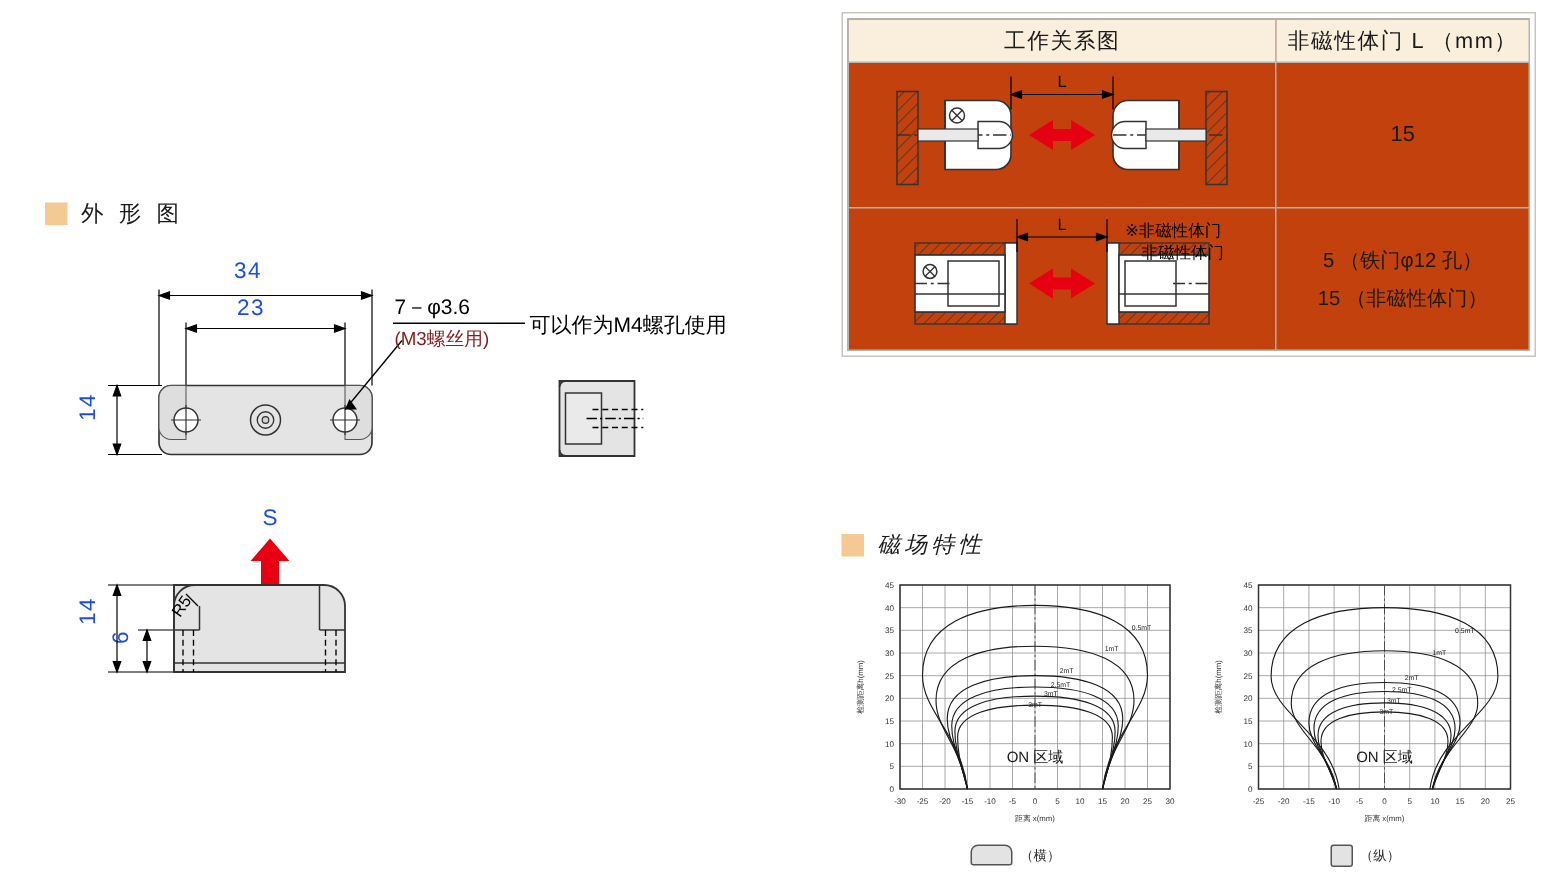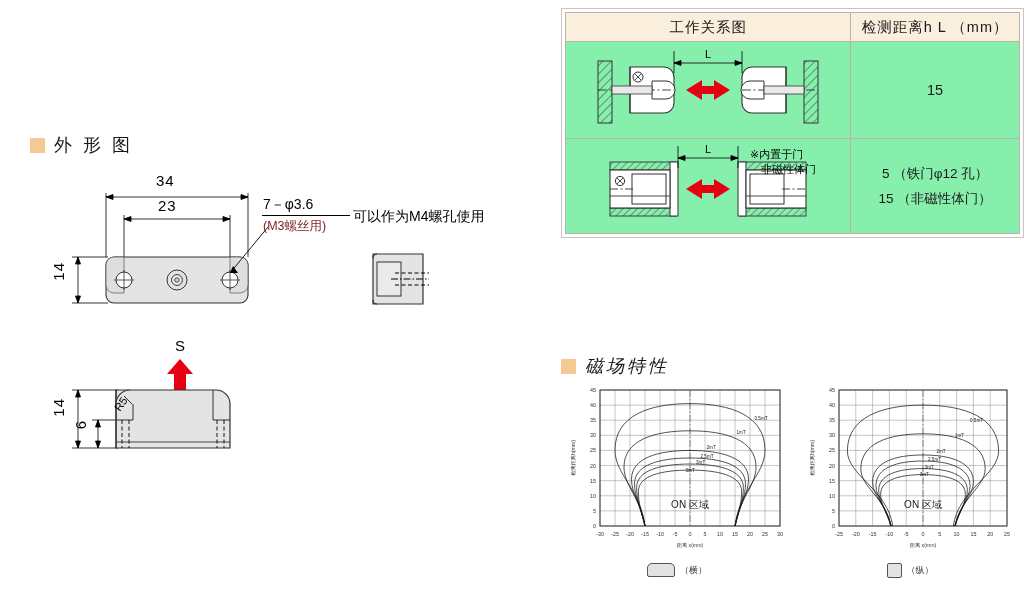--- a/index.html
+++ b/index.html
@@ -7,30 +7,30 @@
   body{
     width:1027px;height:592px;position:relative;overflow:hidden;
     font-family:"Liberation Sans","DejaVu Sans",sans-serif;
     color:#1a1a1a;
   }
   .abs{position:absolute;}
 
   
   .section-head{display:flex;align-items:center;gap:9px;}
   .sq{width:15px;height:15px;background:#f5c994;display:inline-block;}
-  .section-title{font-size:18px;letter-spacing:3px;color:#1a1a1a;white-space:nowrap;}
+  .section-title{font-size:15px;letter-spacing:3px;color:#1a1a1a;white-space:nowrap;}
 
   
-  .dim{font-size:15px;letter-spacing:1px;color:#000000;white-space:nowrap;}
+  .dim{font-size:15px;letter-spacing:1px;color:#1d4ed8;white-space:nowrap;}
   .note{font-size:14px;white-space:nowrap;color:#000;}
   .note-sm{font-size:12.5px;white-space:nowrap;color:#7f1d1d;}
   .vert{writing-mode:vertical-rl;transform:rotate(180deg);}
 
   
-  table.rel{border-collapse:collapse;table-layout:fixed;background:#86efac;}
+  table.rel{border-collapse:collapse;table-layout:fixed;background:#c2410c;}
   table.rel th,table.rel td{border:1px solid #b9b4ae;text-align:center;vertical-align:middle;}
   table.rel th{background:#faeedd;font-weight:normal;font-size:14.5px;letter-spacing:1px;height:26px;}
   table.rel td{font-size:14px;}
   .tbl-wrap{border:1px solid #c9c4bd;padding:3px;background:#fff;}
   .val-big{font-size:14.5px;}
   .val-line{margin:7px 0;font-size:13.5px;white-space:nowrap;}
   .star-note{font-size:11px;line-height:1.35;text-align:left;color:#000;}
   .legend-row{display:flex;align-items:center;justify-content:center;gap:5px;margin-top:3px;}
   .legend-label{font-size:9px;color:#333;}
   .cap-h{width:26px;height:12px;background:#e3e3e3;border:1px solid #555;
@@ -154,21 +154,21 @@
 
   <text x="62" y="30" font-size="11" fill="#000" transform="rotate(-55 62 30)">R5</text>
   <line x1="66" y1="14" x2="74" y2="22" stroke="#000" stroke-width="0.8"></line>
 </svg>
 
 <div class="abs tbl-wrap" style="left:561px;top:8px;width:455px;">
   <table class="rel" style="width:100%;">
     <thead>
       <tr>
         <th style="width:63%;">工作关系图</th>
-        <th style="width:37%;">检测距离h L （mm）</th>
+        <th style="width:37%;">非磁性体门 L （mm）</th>
       </tr>
     </thead>
     <tbody>
 
       <tr>
         <td style="height:94px;">
           <svg width="268" height="86" viewBox="0 0 268 86" style="margin:0 auto;">
             <defs>
               <pattern id="hatchA" width="6" height="6" patternUnits="userSpaceOnUse" patternTransform="rotate(45)">
                 <line x1="0" y1="0" x2="0" y2="6" stroke="#333" stroke-width="1"></line>
@@ -248,21 +248,21 @@
             <g stroke="#000" stroke-width="0.8" fill="none">
               <line x1="104" y1="2" x2="104" y2="24"></line>
               <line x1="164" y1="2" x2="164" y2="24"></line>
               <line x1="104" y1="14" x2="164" y2="14"></line>
               <polygon points="104,14 111,11.5 111,16.5" fill="#000"></polygon>
               <polygon points="164,14 157,11.5 157,16.5" fill="#000"></polygon>
             </g>
             <text x="134" y="9" font-size="11" text-anchor="middle" fill="#000">L</text>
           </svg>
           <div class="abs star-note" style="left:184px;top:8px;">
-            <div>※内置于门</div>
+            <div>※非磁性体门</div>
             <div style="text-indent:11px;">非磁性体门</div>
           </div>
         </td>
         <td>
           <div class="val-line">5 （铁门φ12 孔）</div>
           <div class="val-line">15 （非磁性体门）</div>
         </td>
       </tr>
     </tbody>
   </table>

